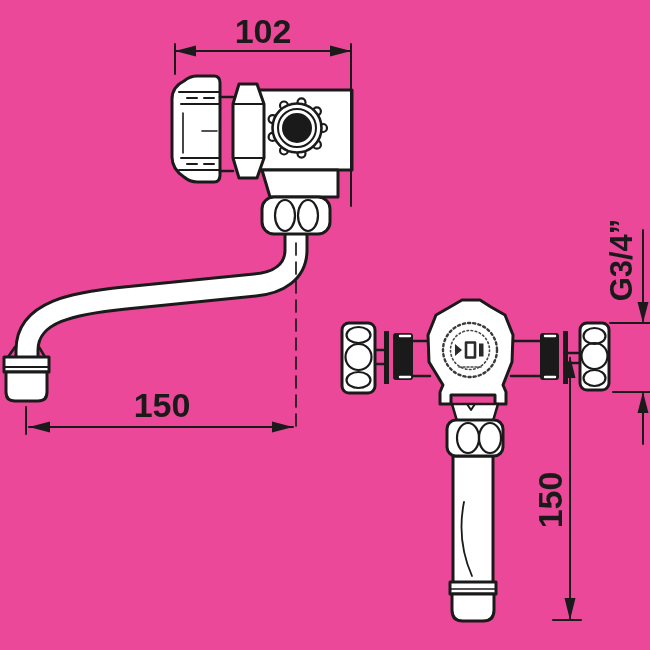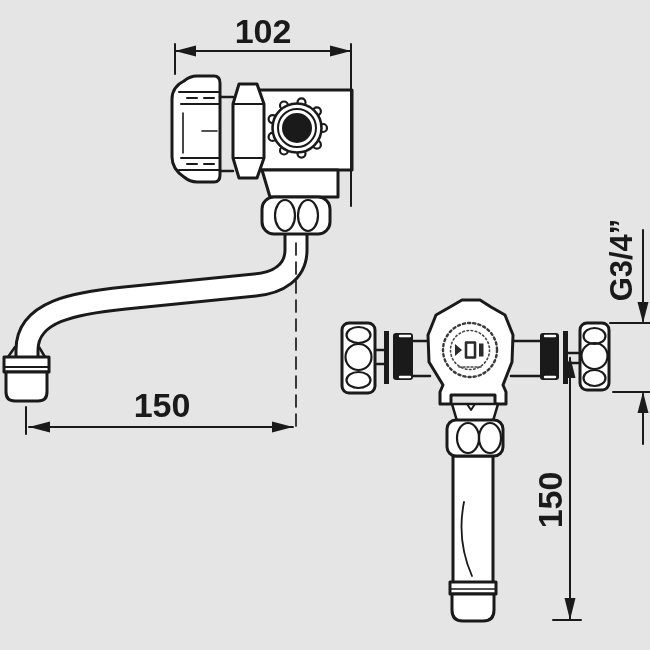--- a/index.html
+++ b/index.html
@@ -1,19 +1,19 @@
 <!DOCTYPE html>
 <html><head>
 <meta charset="utf-8">
 <style>
   html,body{margin:0;padding:0;}
   .stage{
     position:relative;
     width:650px;height:650px;
-    background:#e5e5e5;
+    background:#ec4899;
     overflow:hidden;
     font-family:"Liberation Sans", sans-serif;
   }
   .stage svg{position:absolute;left:0;top:0;}
   .dim-label{
     position:absolute;
     color:#1a1a1a;
     font-weight:bold;
     font-size:34px;
     line-height:1;

